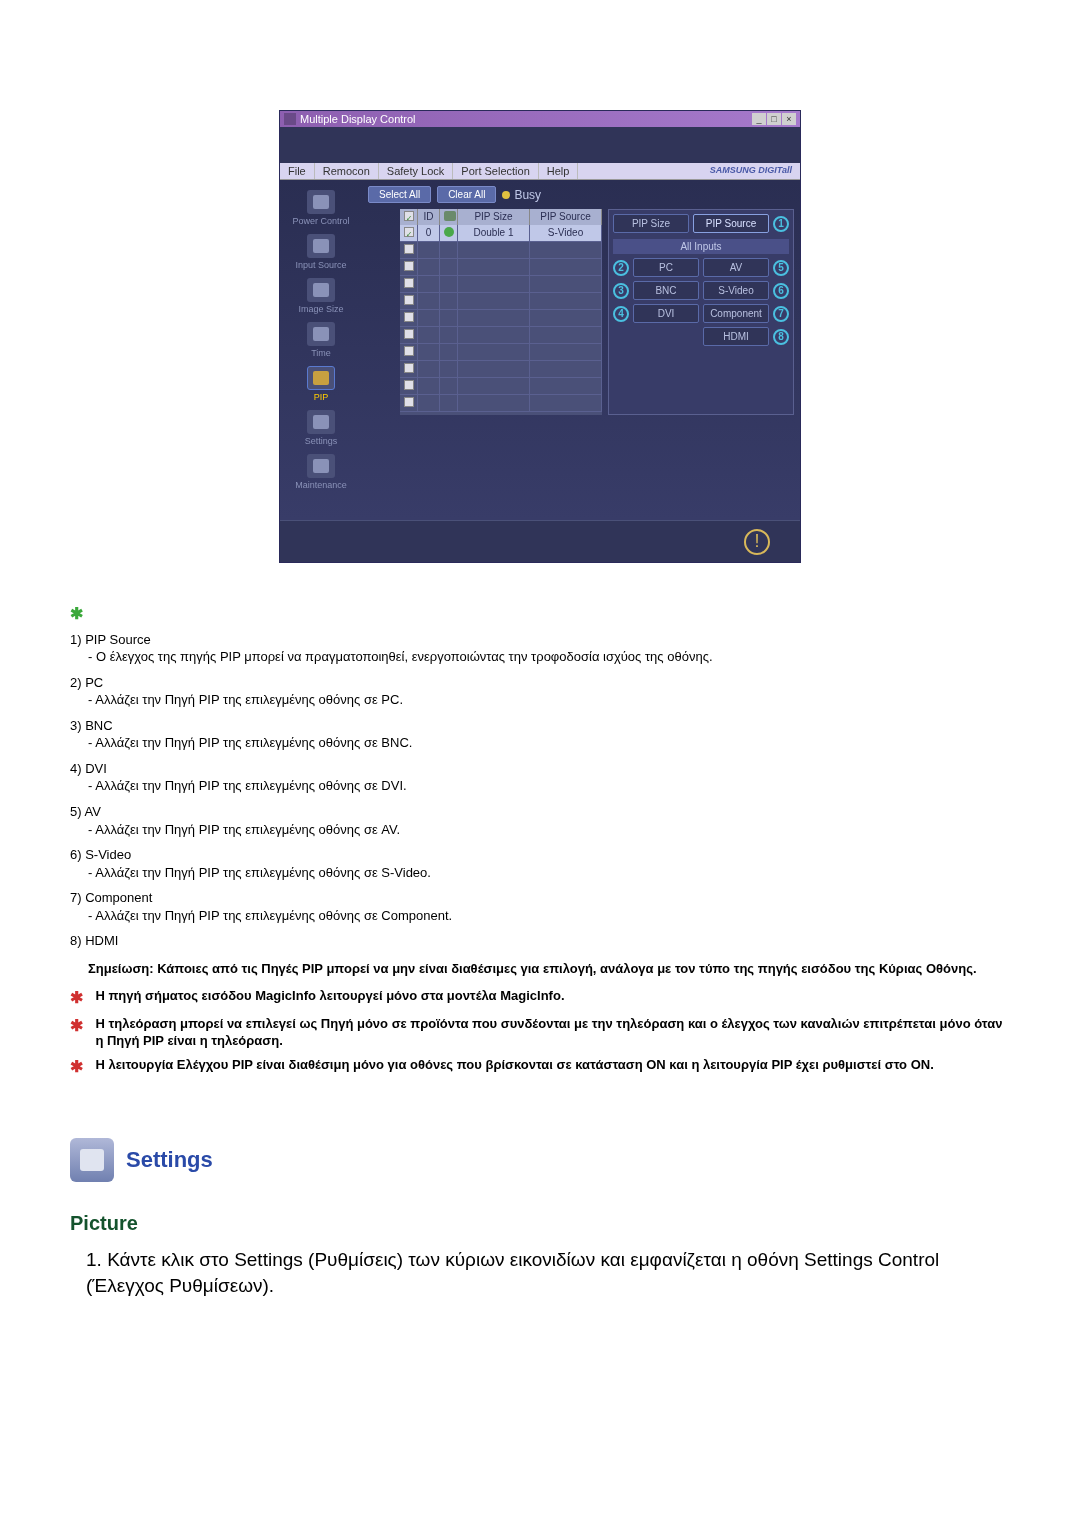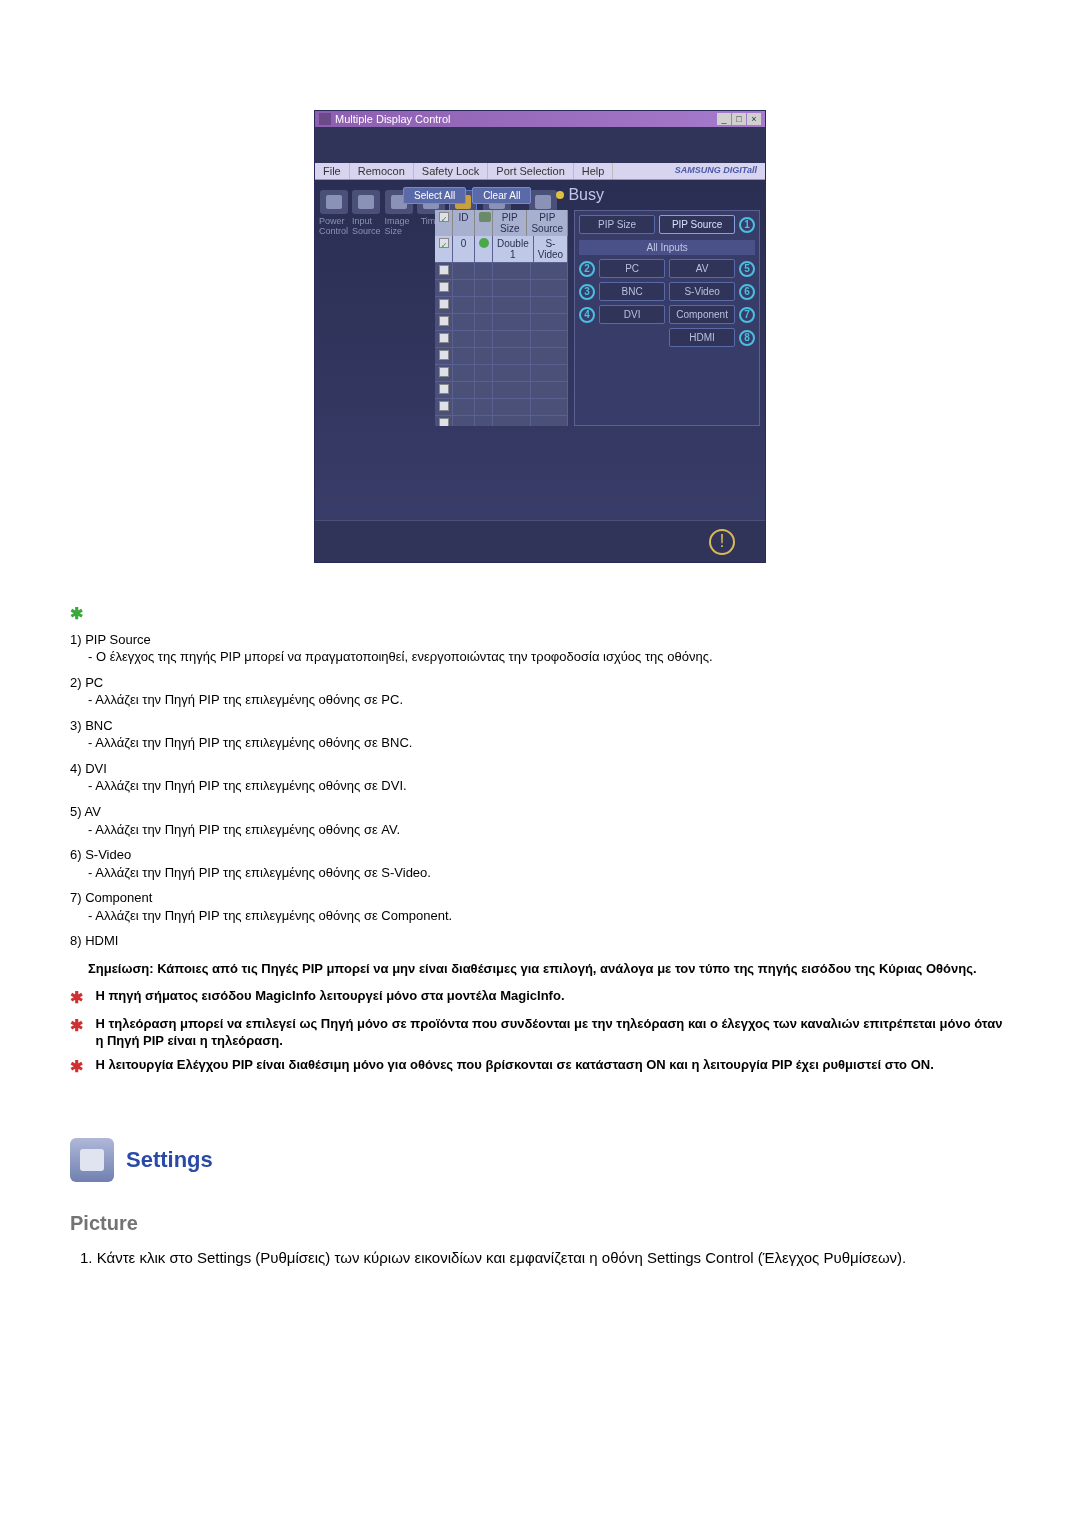--- a/index.html
+++ b/index.html
@@ -1,45 +1,45 @@
 <!DOCTYPE html>
 <html><head>
   <meta charset="utf-8">
   <style>
     * { box-sizing: border-box; margin: 0; padding: 0; }
     body { font-family: Arial, sans-serif; font-size: 13px; background: #fff; width: 1080px; }
     
     .page-container { padding: 60px 70px; }
     
     
-    .app-window { border: 1px solid #2a2a5a; background: #303458; width: 452px; margin: 50px auto 40px; color: #b8c0e0; }
+    .app-window { border: 1px solid #2a2a5a; background: #303458; width: 522px; margin: 50px auto 40px; color: #b8c0e0; }
     .titlebar { background: linear-gradient(to right, #8d5fb0, #a67acc); color: #fff; font-size: 11px; padding: 2px 4px; display: flex; align-items: center; }
     .titlebar-icon { width: 12px; height: 12px; background: #6a4a88; margin-right: 4px; }
     .titlebar-spacer { flex: 1; }
     .win-btns { display: flex; gap: 1px; }
     .win-btn { width: 14px; height: 12px; background: #d0d0d0; font-size: 9px; display: flex; align-items: center; justify-content: center; color: #333; }
     
     .menubar { background: #d8d4f0; border-bottom: 1px solid #999; display: flex; font-size: 11px; color: #333; margin-top: 36px; }
     .menu-item { padding: 2px 8px; border-right: 1px solid #bbb; }
     .brand { margin-left: auto; padding: 2px 8px; font-size: 9px; color: #4a5aa8; font-style: italic; font-weight: bold; }
     
     .app-body { display: flex; background: linear-gradient(to bottom, #2a2e52, #383c68); min-height: 340px; }
     
-    .sidebar { width: 82px; padding: 8px 4px; display: flex; flex-direction: row; gap: 4px; }
+    .sidebar { width: 82px; padding: 8px 4px; display: flex; flex-direction: column; gap: 4px; }
     .sb-item { display: flex; flex-direction: column; align-items: center; font-size: 9px; color: #8a92b8; padding: 2px 0; }
     .sb-item.active { color: #ffcc00; }
     .sb-item.active .sb-icon { border: 1px solid #5a7ad0; }
     .sb-icon { width: 28px; height: 24px; background: #4a5078; border-radius: 3px; margin-bottom: 2px; display: flex; align-items: center; justify-content: center; }
     .sb-icon-inner { width: 16px; height: 14px; background: #8a92b8; border-radius: 2px; }
     .sb-item.active .sb-icon-inner { background: #c8a040; }
     
     .main-area { flex: 1; padding: 6px; }
     .toolbar-row { display: flex; gap: 6px; align-items: center; margin-bottom: 6px; }
     .tool-btn { background: #5a6aa8; color: #fff; font-size: 10px; padding: 2px 10px; border: 1px solid #7a8ac8; border-radius: 2px; }
-    .busy-ind { display: flex; align-items: center; gap: 4px; font-size: 16px; color: #c0c8e8; margin-left: 19px; }
+    .busy-ind { display: flex; align-items: center; gap: 4px; font-size: 12px; color: #c0c8e8; margin-left: 0; }
     .busy-dot { width: 8px; height: 8px; background: #e0c040; border-radius: 50%; }
     
     .content-row { display: flex; gap: 6px; padding-left: 32px; }
     
     .grid-panel { flex: 1; }
     .grid-header { display: flex; background: #a8b0d0; font-size: 10px; color: #2a2e52; }
     .grid-header > div { padding: 2px 4px; border-right: 1px solid #888; text-align: center; }
     .gh-chk { width: 18px; }
     .gh-id { width: 22px; }
     .gh-st { width: 18px; }
@@ -73,22 +73,22 @@
     .num-label { display: inline; }
     .num-desc { display: block; margin-left: 18px; }
     .note { margin: 10px 0 10px 18px; font-weight: bold; }
     .bold-line { font-weight: bold; margin-left: 6px; }
     
     .section-header { display: flex; align-items: center; gap: 12px; margin: 60px 0 30px; }
     .section-icon { width: 44px; height: 44px; background: linear-gradient(to bottom, #b0b8d8, #7080b0); border-radius: 6px; display: flex; align-items: center; justify-content: center; }
     .section-icon-inner { width: 24px; height: 22px; background: #e0e4f0; border-radius: 3px; }
     .section-title { font-size: 22px; font-weight: bold; color: #2a4aa8; }
     
-    .sub-title { font-size: 20px; font-weight: bold; color: #737373; margin: 20px 0 12px; }
-    .ol-item { font-size: 15px; line-height: 1.4; margin-left: 10px; }
+    .sub-title { font-size: 20px; font-weight: bold; color: #14532d; margin: 20px 0 12px; }
+    .ol-item { font-size: 19px; line-height: 1.4; margin-left: 16px; }
     .ol-number { display: inline; }
     .ol-text { display: inline; }
   </style>
 </head>
 <body>
 
 <div class="page-container">
 
   <div class="app-window">
     <div class="titlebar">

